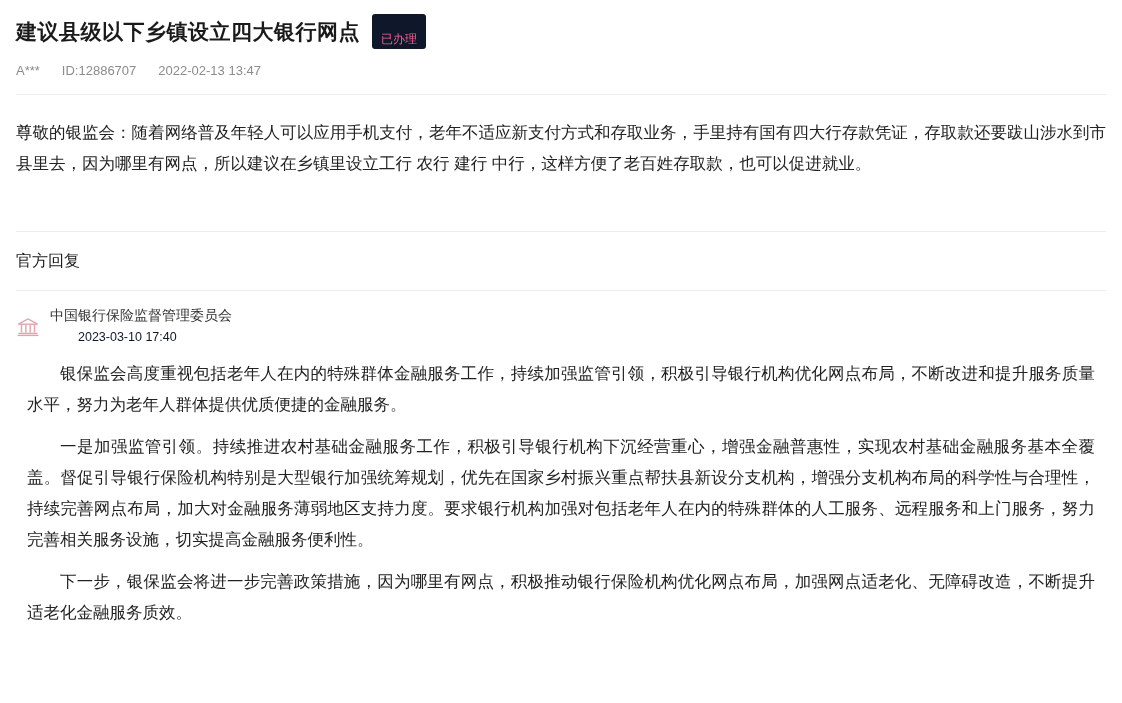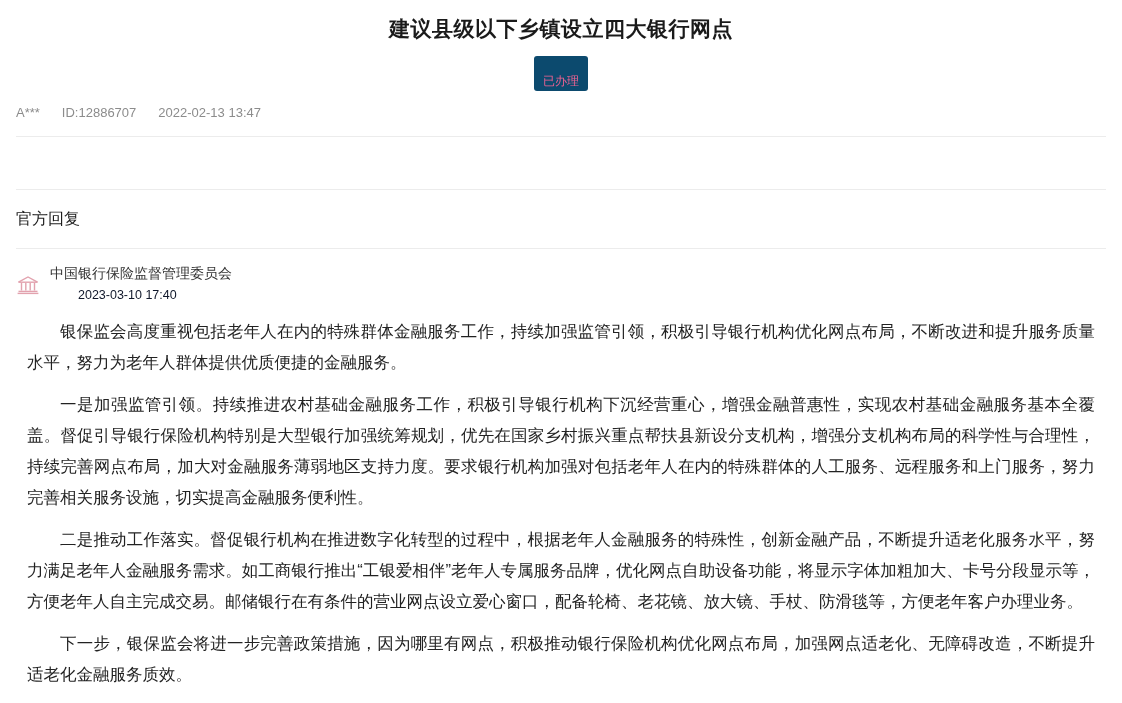--- a/index.html
+++ b/index.html
@@ -21,34 +21,33 @@
     height: 703px;
     padding: 0 16px;
   }
 
   
   .title-row {
     display: flex;
     align-items: center;
     gap: 12px;
     padding-top: 14px;
-    flex-direction: column;
   }
   .title {
     font-size: 21px;
     font-weight: bold;
     color: #1a1a1a;
     letter-spacing: 0.5px;
     line-height: 30px;
   }
   .status-badge {
     display: inline-block;
     font-size: 12px;
     color: #f06292;
-    background: #0c4a6e;
+    background: #0f172a;
     border-radius: 3px;
     padding: 19px 9px 4px;
     line-height: 1;
     white-space: nowrap;
   }
   .meta-row {
     display: flex;
     align-items: center;
     gap: 22px;
     margin-top: 14px;
@@ -144,20 +143,21 @@
   </div>
 
   <div class="meta-row">
     <span class="author">A***</span>
     <span>ID:12886707</span>
     <span>2022-02-13 13:47</span>
   </div>
 
   <div class="divider"></div>
 
+  <div class="question-body">尊敬的银监会：随着网络普及年轻人可以应用手机支付，老年不适应新支付方式和存取业务，手里持有国有四大行存款凭证，存取款还要跋山涉水到市县里去，因为哪里有网点，所以建议在乡镇里设立工行 农行 建行 中行，这样方便了老百姓存取款，也可以促进就业。</div>
 
   <div class="section-divider"></div>
 
   <div class="reply-heading">官方回复</div>
   <div class="reply-underline"></div>
 
   <div class="org-row">
     <span class="org-icon">
       <svg viewBox="0 0 24 24" width="24" height="24" fill="none" stroke="#e2a2ae" stroke-width="1.4">
         <path d="M2.5 9.2 L12 4 L21.5 9.2"></path>
@@ -172,17 +172,16 @@
     </span>
     <span class="org-text">
       <span class="org-name">中国银行保险监督管理委员会</span>
       <span class="org-date">2023-03-10 17:40</span>
     </span>
   </div>
 
   <div class="reply-body">
     <p>银保监会高度重视包括老年人在内的特殊群体金融服务工作，持续加强监管引领，积极引导银行机构优化网点布局，不断改进和提升服务质量水平，努力为老年人群体提供优质便捷的金融服务。</p>
     <p>一是加强监管引领。持续推进农村基础金融服务工作，积极引导银行机构下沉经营重心，增强金融普惠性，实现农村基础金融服务基本全覆盖。督促引导银行保险机构特别是大型银行加强统筹规划，优先在国家乡村振兴重点帮扶县新设分支机构，增强分支机构布局的科学性与合理性，持续完善网点布局，加大对金融服务薄弱地区支持力度。要求银行机构加强对包括老年人在内的特殊群体的人工服务、远程服务和上门服务，努力完善相关服务设施，切实提高金融服务便利性。</p>
-    <p>二是推动工作落实。督促银行机构在推进数字化转型的过程中，根据老年人金融服务的特殊性，创新金融产品，不断提升适老化服务水平，努力满足老年人金融服务需求。如工商银行推出“工银爱相伴”老年人专属服务品牌，优化网点自助设备功能，将显示字体加粗加大、卡号分段显示等，方便老年人自主完成交易。邮储银行在有条件的营业网点设立爱心窗口，配备轮椅、老花镜、放大镜、手杖、防滑毯等，方便老年客户办理业务。</p>
     <p>下一步，银保监会将进一步完善政策措施，因为哪里有网点，积极推动银行保险机构优化网点布局，加强网点适老化、无障碍改造，不断提升适老化金融服务质效。</p>
   </div>
 
 </div>
 
 </body></html>

